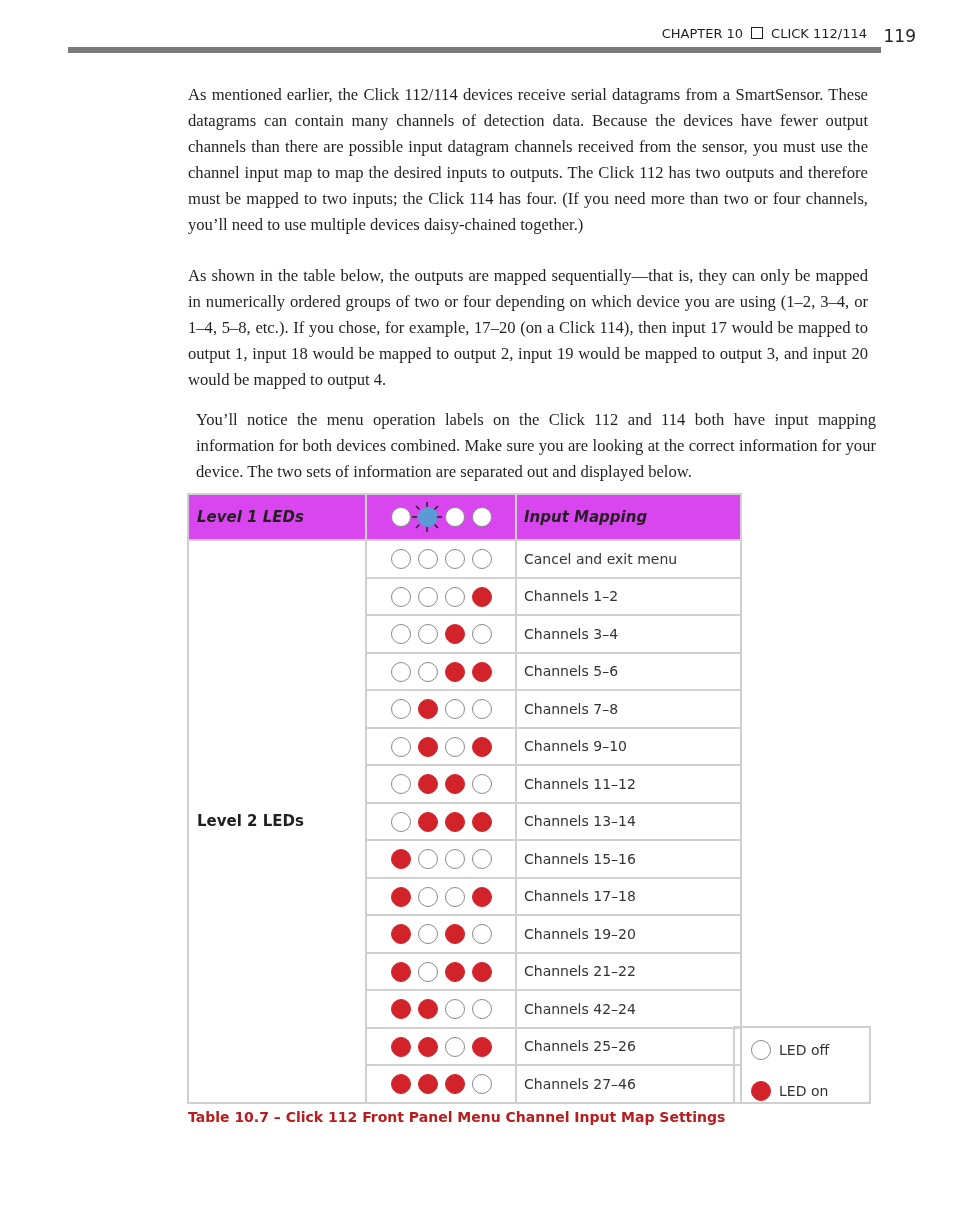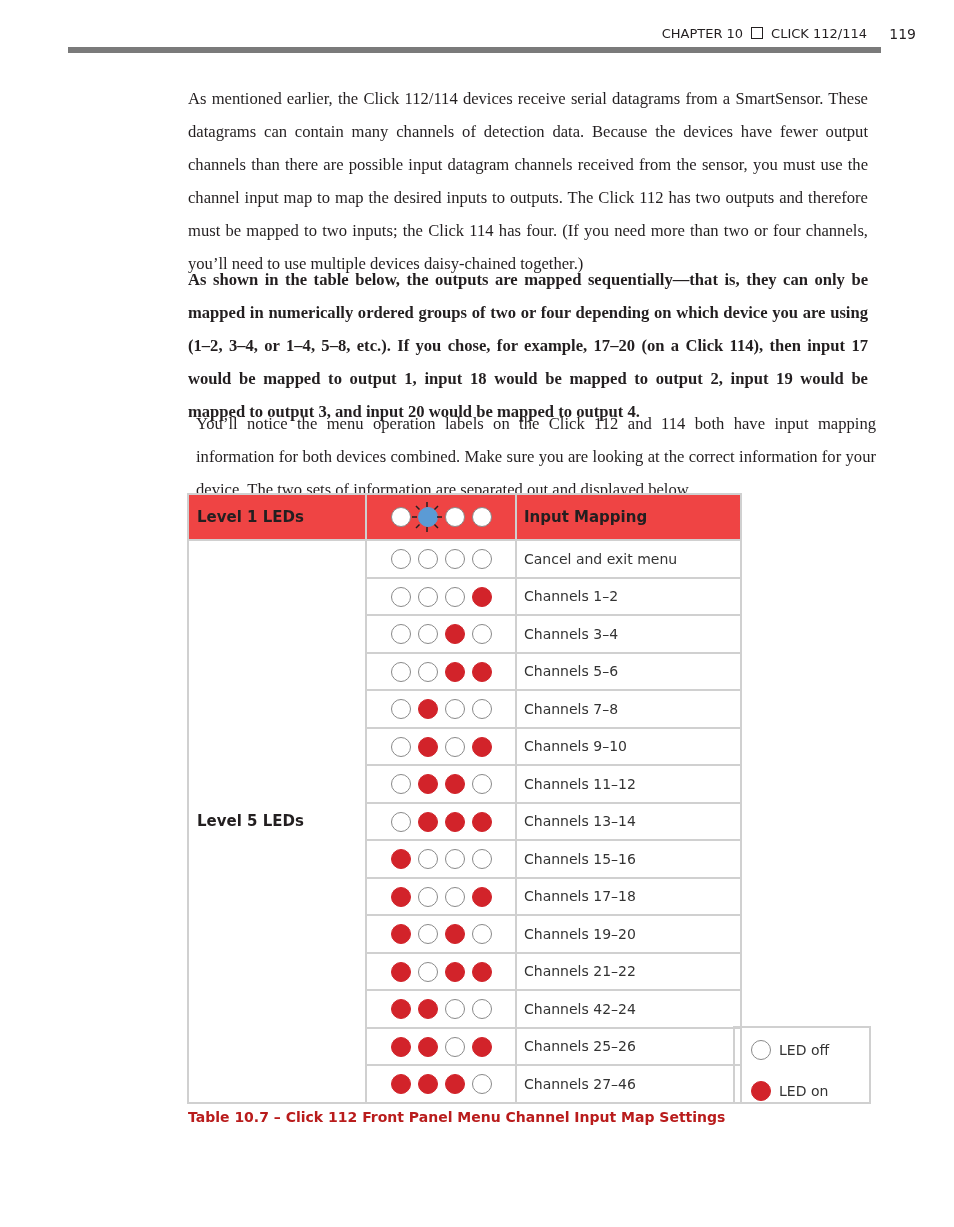--- a/index.html
+++ b/index.html
@@ -1,29 +1,29 @@
 <!DOCTYPE html>
 <html><head>
 <meta charset="utf-8">
 <style>
   html, body { margin: 0; padding: 0; background: #ffffff; }
   body { width: 954px; height: 1227px; position: relative; overflow: hidden; font-family: "Liberation Serif", serif; color: #231f20; }
   .header { position: absolute; top: 26px; left: 0; width: 954px; height: 24px; }
   .header-chapter { position: absolute; right: 87px; top: 0; font-family: "DejaVu Sans", sans-serif; font-size: 13px; color: #231f20; white-space: nowrap; }
   .header-chapter b { font-weight: normal; }
   .header-box { display: inline-block; width: 10px; height: 10px; border: 1px solid #231f20; margin: 0 8px; vertical-align: -1px; }
-  .header-page { position: absolute; right: 38px; top: 0; font-family: "DejaVu Sans", sans-serif; font-size: 14px; }
+  .header-page { position: absolute; right: 38px; top: 0; font-family: "DejaVu Sans", sans-serif; font-size: 17px; }
   .header-rule { position: absolute; top: 47px; left: 68px; width: 813px; height: 6px; background: #7a7a7a; }
-  .body-text { position: absolute; left: 188px; width: 680px; font-size: 16.6px; line-height: 33px; text-align: justify; }
+  .body-text { position: absolute; left: 188px; width: 680px; font-size: 16.6px; line-height: 26px; text-align: justify; }
   .p1 { top: 82px; }
-  .p2 { top: 263px; font-weight: bold; }
+  .p2 { top: 263px; }
   .p3 { top: 399px; }
   table.map { position: absolute; left: 187px; top: 493px; border-collapse: collapse; font-family: "DejaVu Sans", sans-serif; }
   table.map td { border: 2px solid #d0d0d0; padding: 0; }
-  .hdr td { background: #ef4444; height: 44px; font-weight: bold; font-size: 15px; }
+  .hdr td { background: #d946ef; height: 44px; font-weight: bold; font-size: 15px; font-style: italic; }
   .c1 { width: 168px; padding-left: 8px !important; }
   .c2 { width: 148px; text-align: center; }
   .c3 { width: 216px; padding-left: 7px !important; font-size: 14px; color: #333; }
   .row td { height: 35.5px; }
   .lvl2 { font-weight: bold; font-size: 15px; vertical-align: middle; }
   .leds { display: inline-flex; gap: 7px; vertical-align: middle; }
   .led { width: 20px; height: 20px; border-radius: 50%; box-sizing: border-box; border: 1.5px solid #8a8a8a; background: #fff; display: inline-block; }
   .led.on { background: #d2232a; border-color: #d2232a; }
   .led.blink { background: #5b9bd5; border-color: #5b9bd5; position: relative; }
   .legend { position: absolute; left: 733px; top: 1026px; width: 134px; height: 74px; border: 2px solid #d0d0d0; font-family: "DejaVu Sans", sans-serif; font-size: 14px; color: #333; }
@@ -68,21 +68,21 @@
             </span>
             <span class="led"></span>
             <span class="led"></span>
           </span>
     </td>
     <td class="c3" style="font-weight:bold;font-size:15px;color:#231f20">Input Mapping</td>
   </tr>
   </tbody>
     <tbody id="rows">
       <tr class="row">
-        <td class="c1 lvl2" rowspan="15">Level 5 LEDs</td>
+        <td class="c1 lvl2" rowspan="15">Level 2 LEDs</td>
         <td class="c2"><span class="leds">
             <span class="led"></span>
             <span class="led"></span>
             <span class="led"></span>
             <span class="led"></span>
           </span></td>
         <td class="c3">Cancel and exit menu</td>
       </tr>
       <tr class="row">
         <td class="c2"><span class="leds">

